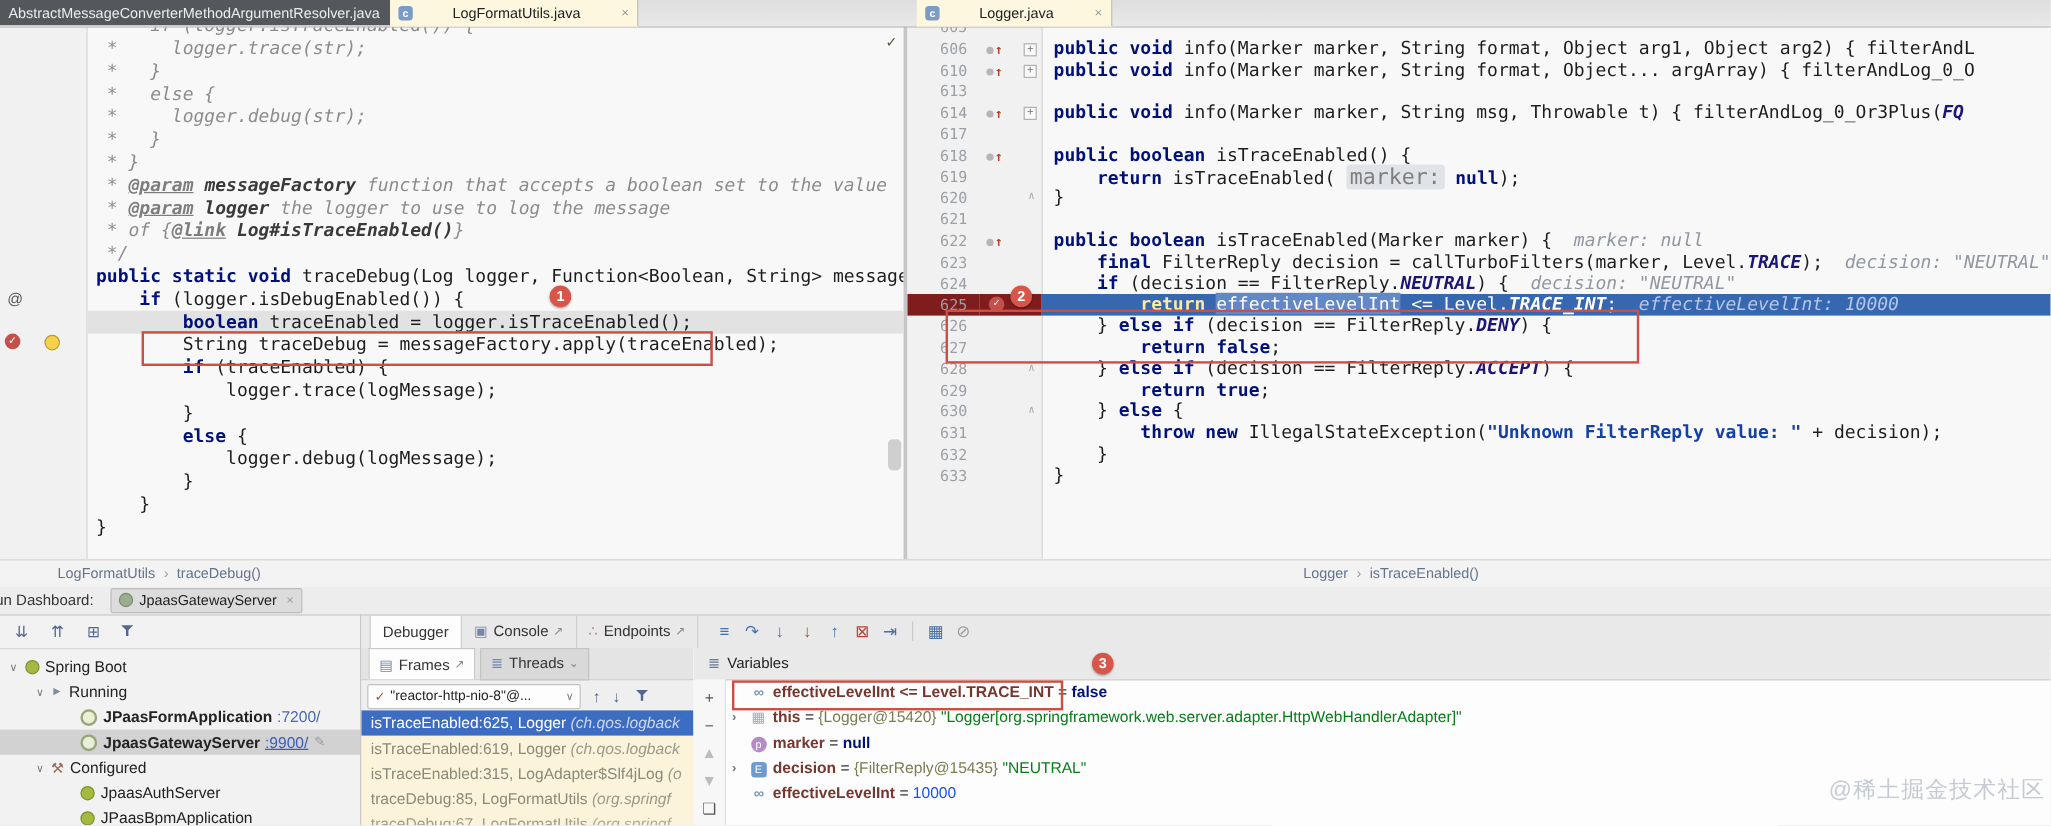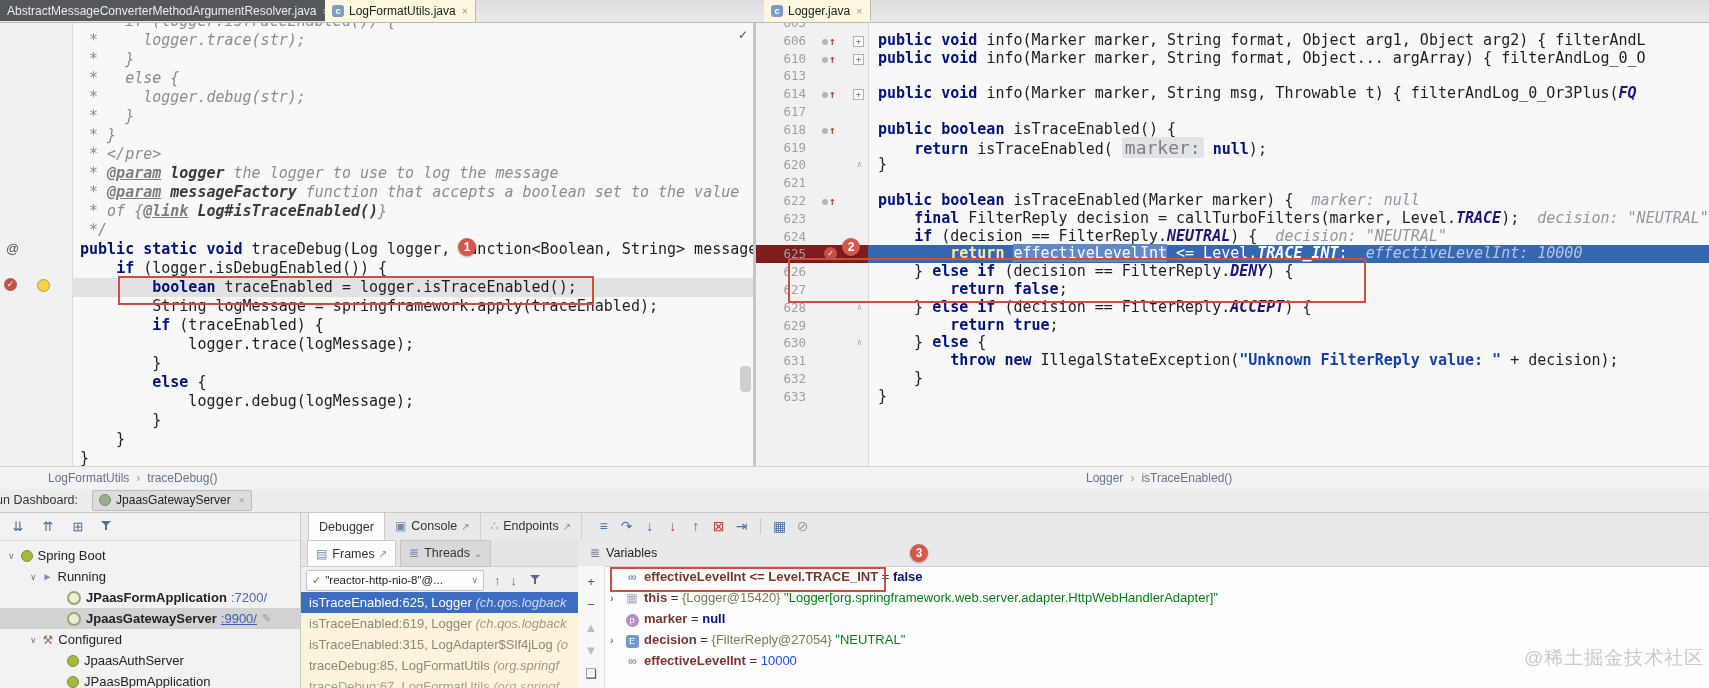--- a/index.html
+++ b/index.html
@@ -1,19 +1,19 @@
 <!DOCTYPE html>
 <html><head>
 <meta charset="utf-8">
 <style>
   html,body{margin:0;padding:0;background:#e9e9e9;font-family:"Liberation Sans",sans-serif;}
   #app{position:relative;width:1709px;height:688px;overflow:hidden;background:#f2f2f2;}
   
   #tabbar{position:absolute;left:0;top:0;width:1709px;height:22px;background:linear-gradient(#dedede,#e9e9e9);border-bottom:1px solid #b9b9b9;z-index:30;}
-  .tab{position:absolute;top:0;height:21px;display:flex;align-items:center;padding:0 7px;font-size:12px;color:#222;border-right:1px solid #b9b9b9;white-space:nowrap;}
+  .tab{position:absolute;top:0;height:21px;display:flex;align-items:center;padding:0 7px;font-size:12px;color:#222;border-right:1px solid #b9b9b9;white-space:nowrap;gap:28px;}
   .tab.dark{background:#54575c;color:#ececec;}
   .tab.active{background:#fcf7de;border-bottom:1px solid #fcf7de;}
   .tclose{margin-left:6px;color:#999;font-size:11px;cursor:pointer;}
   .tab.dark .tclose{color:#c9c9c9;}
   .cicon{display:inline-block;width:12px;height:12px;border-radius:3px;background:#7c9cc6;color:#fff;font-size:9px;line-height:12px;text-align:center;margin-right:5px;font-weight:bold;}
   
   .editor{position:absolute;top:22px;height:444px;background:#f8f8f8;overflow:hidden;}
   #ed-left{left:0;width:753px;}
   #ed-right{left:756px;width:953px;}
   #split-divider{position:absolute;left:753px;top:22px;width:3px;height:466px;background:#c6c6c6;z-index:5;}
@@ -175,29 +175,28 @@
     <div class="ed-check">✓</div>
     <div class="vthumb"></div>
     <div id="lcode" class="codewrap">
         <div class="cline"><span class="ctext"><span class="tk-c"> *   if (logger.isTraceEnabled()) {</span></span></div>
         <div class="cline"><span class="ctext"><span class="tk-c"> *     logger.trace(str);</span></span></div>
         <div class="cline"><span class="ctext"><span class="tk-c"> *   }</span></span></div>
         <div class="cline"><span class="ctext"><span class="tk-c"> *   else {</span></span></div>
         <div class="cline"><span class="ctext"><span class="tk-c"> *     logger.debug(str);</span></span></div>
         <div class="cline"><span class="ctext"><span class="tk-c"> *   }</span></span></div>
         <div class="cline"><span class="ctext"><span class="tk-c"> * }</span></span></div>
-        <div class="cline"><span class="ctext"><span class="tk-c"> * &lt;/pre&gt;</span></span></div>
+        <div class="cline"><span class="ctext"><span class="tk-c"> * </span><span class="tk-ct">@param</span><span class="tk-c"> </span><span class="tk-cb">messageFactory</span><span class="tk-c"> function that accepts a boolean set to the value</span></span></div>
         <div class="cline"><span class="ctext"><span class="tk-c"> * </span><span class="tk-ct">@param</span><span class="tk-c"> </span><span class="tk-cb">logger</span><span class="tk-c"> the logger to use to log the message</span></span></div>
-        <div class="cline"><span class="ctext"><span class="tk-c"> * </span><span class="tk-ct">@param</span><span class="tk-c"> </span><span class="tk-cb">messageFactory</span><span class="tk-c"> function that accepts a boolean set to the value</span></span></div>
         <div class="cline"><span class="ctext"><span class="tk-c"> * of {</span><span class="tk-ct">@link</span><span class="tk-c"> </span><span class="tk-cb">Log#isTraceEnabled()</span><span class="tk-c">}</span></span></div>
         <div class="cline"><span class="ctext"><span class="tk-c"> */</span></span></div>
         <div class="cline"><span class="ctext"><span class="tk-k">public static void </span><span class="tk-p">traceDebug(Log logger, Function&lt;Boolean, String&gt; messageFactory</span></span></div>
         <div class="cline"><span class="ctext"><span class="tk-p">    </span><span class="tk-k">if </span><span class="tk-p">(logger.isDebugEnabled()) {</span></span></div>
         <div class="cline hl"><span class="ctext"><span class="tk-p">        </span><span class="tk-k">boolean </span><span class="tk-p">traceEnabled = logger.isTraceEnabled();</span></span></div>
-        <div class="cline"><span class="ctext"><span class="tk-p">        String logMessage = springframework.apply(traceEnabled);</span></span></div>
+        <div class="cline"><span class="ctext"><span class="tk-p">        String traceDebug = messageFactory.apply(traceEnabled);</span></span></div>
         <div class="cline"><span class="ctext"><span class="tk-p">        </span><span class="tk-k">if </span><span class="tk-p">(traceEnabled) {</span></span></div>
         <div class="cline"><span class="ctext"><span class="tk-p">            logger.trace(logMessage);</span></span></div>
         <div class="cline"><span class="ctext"><span class="tk-p">        }</span></span></div>
         <div class="cline"><span class="ctext"><span class="tk-p">        </span><span class="tk-k">else</span><span class="tk-p"> {</span></span></div>
         <div class="cline"><span class="ctext"><span class="tk-p">            logger.debug(logMessage);</span></span></div>
         <div class="cline"><span class="ctext"><span class="tk-p">        }</span></span></div>
         <div class="cline"><span class="ctext"><span class="tk-p">    }</span></span></div>
         <div class="cline"><span class="ctext"><span class="tk-p">}</span></span></div>
       </div>
     <div class="redbox" style="left:118px;top:254px;width:472px;height:25px;"></div>
@@ -394,21 +393,21 @@
           <span><span class="tk-wn">this</span><span class="tk-vp"> = </span><span class="tk-vo">{Logger@15420} </span><span class="tk-vs">"Logger[org.springframework.web.server.adapter.HttpWebHandlerAdapter]"</span></span>
         </div>
         <div class="vrow">
           <span class="vexp"></span>
           <span class="vico"><span class="pbadge">p</span></span>
           <span><span class="tk-wn">marker</span><span class="tk-vp"> = </span><span class="tk-vk">null</span></span>
         </div>
         <div class="vrow">
           <span class="vexp">›</span>
           <span class="vico"><span class="ebadge">E</span></span>
-          <span><span class="tk-wn">decision</span><span class="tk-vp"> = </span><span class="tk-vo">{FilterReply@27054} </span><span class="tk-vs">"NEUTRAL"</span></span>
+          <span><span class="tk-wn">decision</span><span class="tk-vp"> = </span><span class="tk-vo">{FilterReply@15435} </span><span class="tk-vs">"NEUTRAL"</span></span>
         </div>
         <div class="vrow">
           <span class="vexp"></span>
           <span class="vico"><span class="wic">∞</span></span>
           <span><span class="tk-wn">effectiveLevelInt</span><span class="tk-vp"> = </span><span class="tk-vnum">10000</span></span>
         </div>
       </div>
   </div>
 
   <div id="watermark">@稀土掘金技术社区</div>

